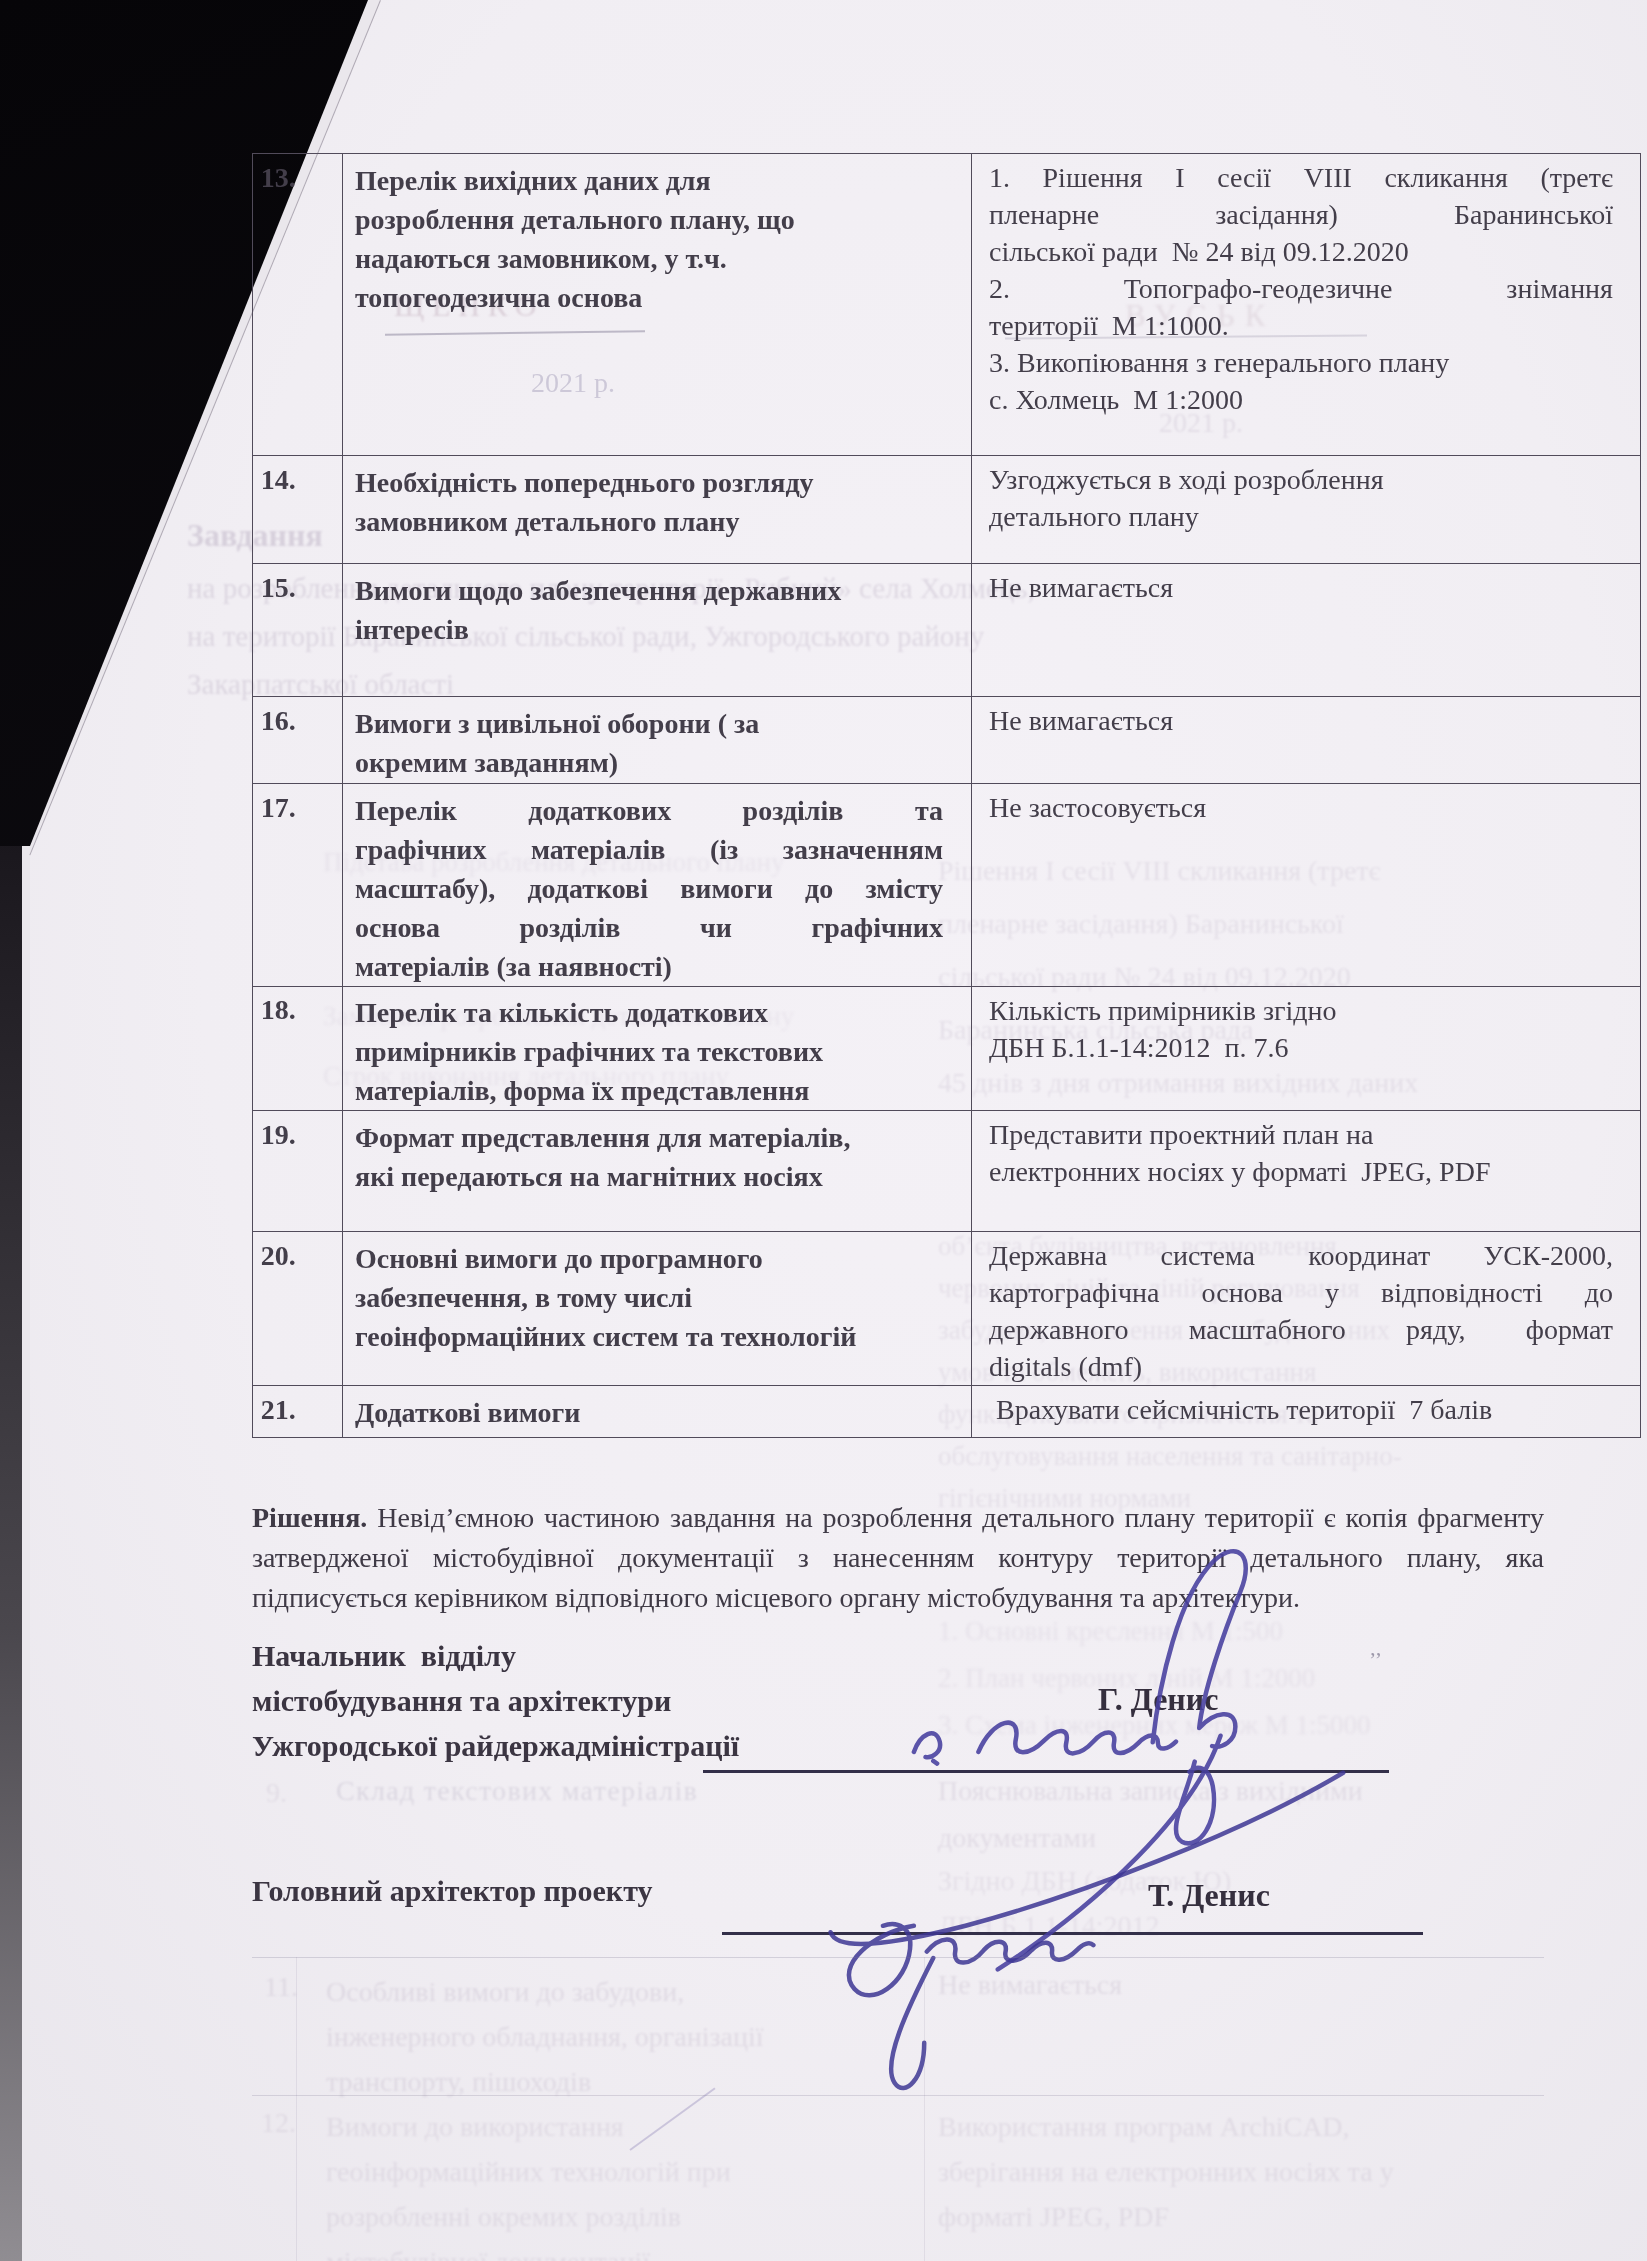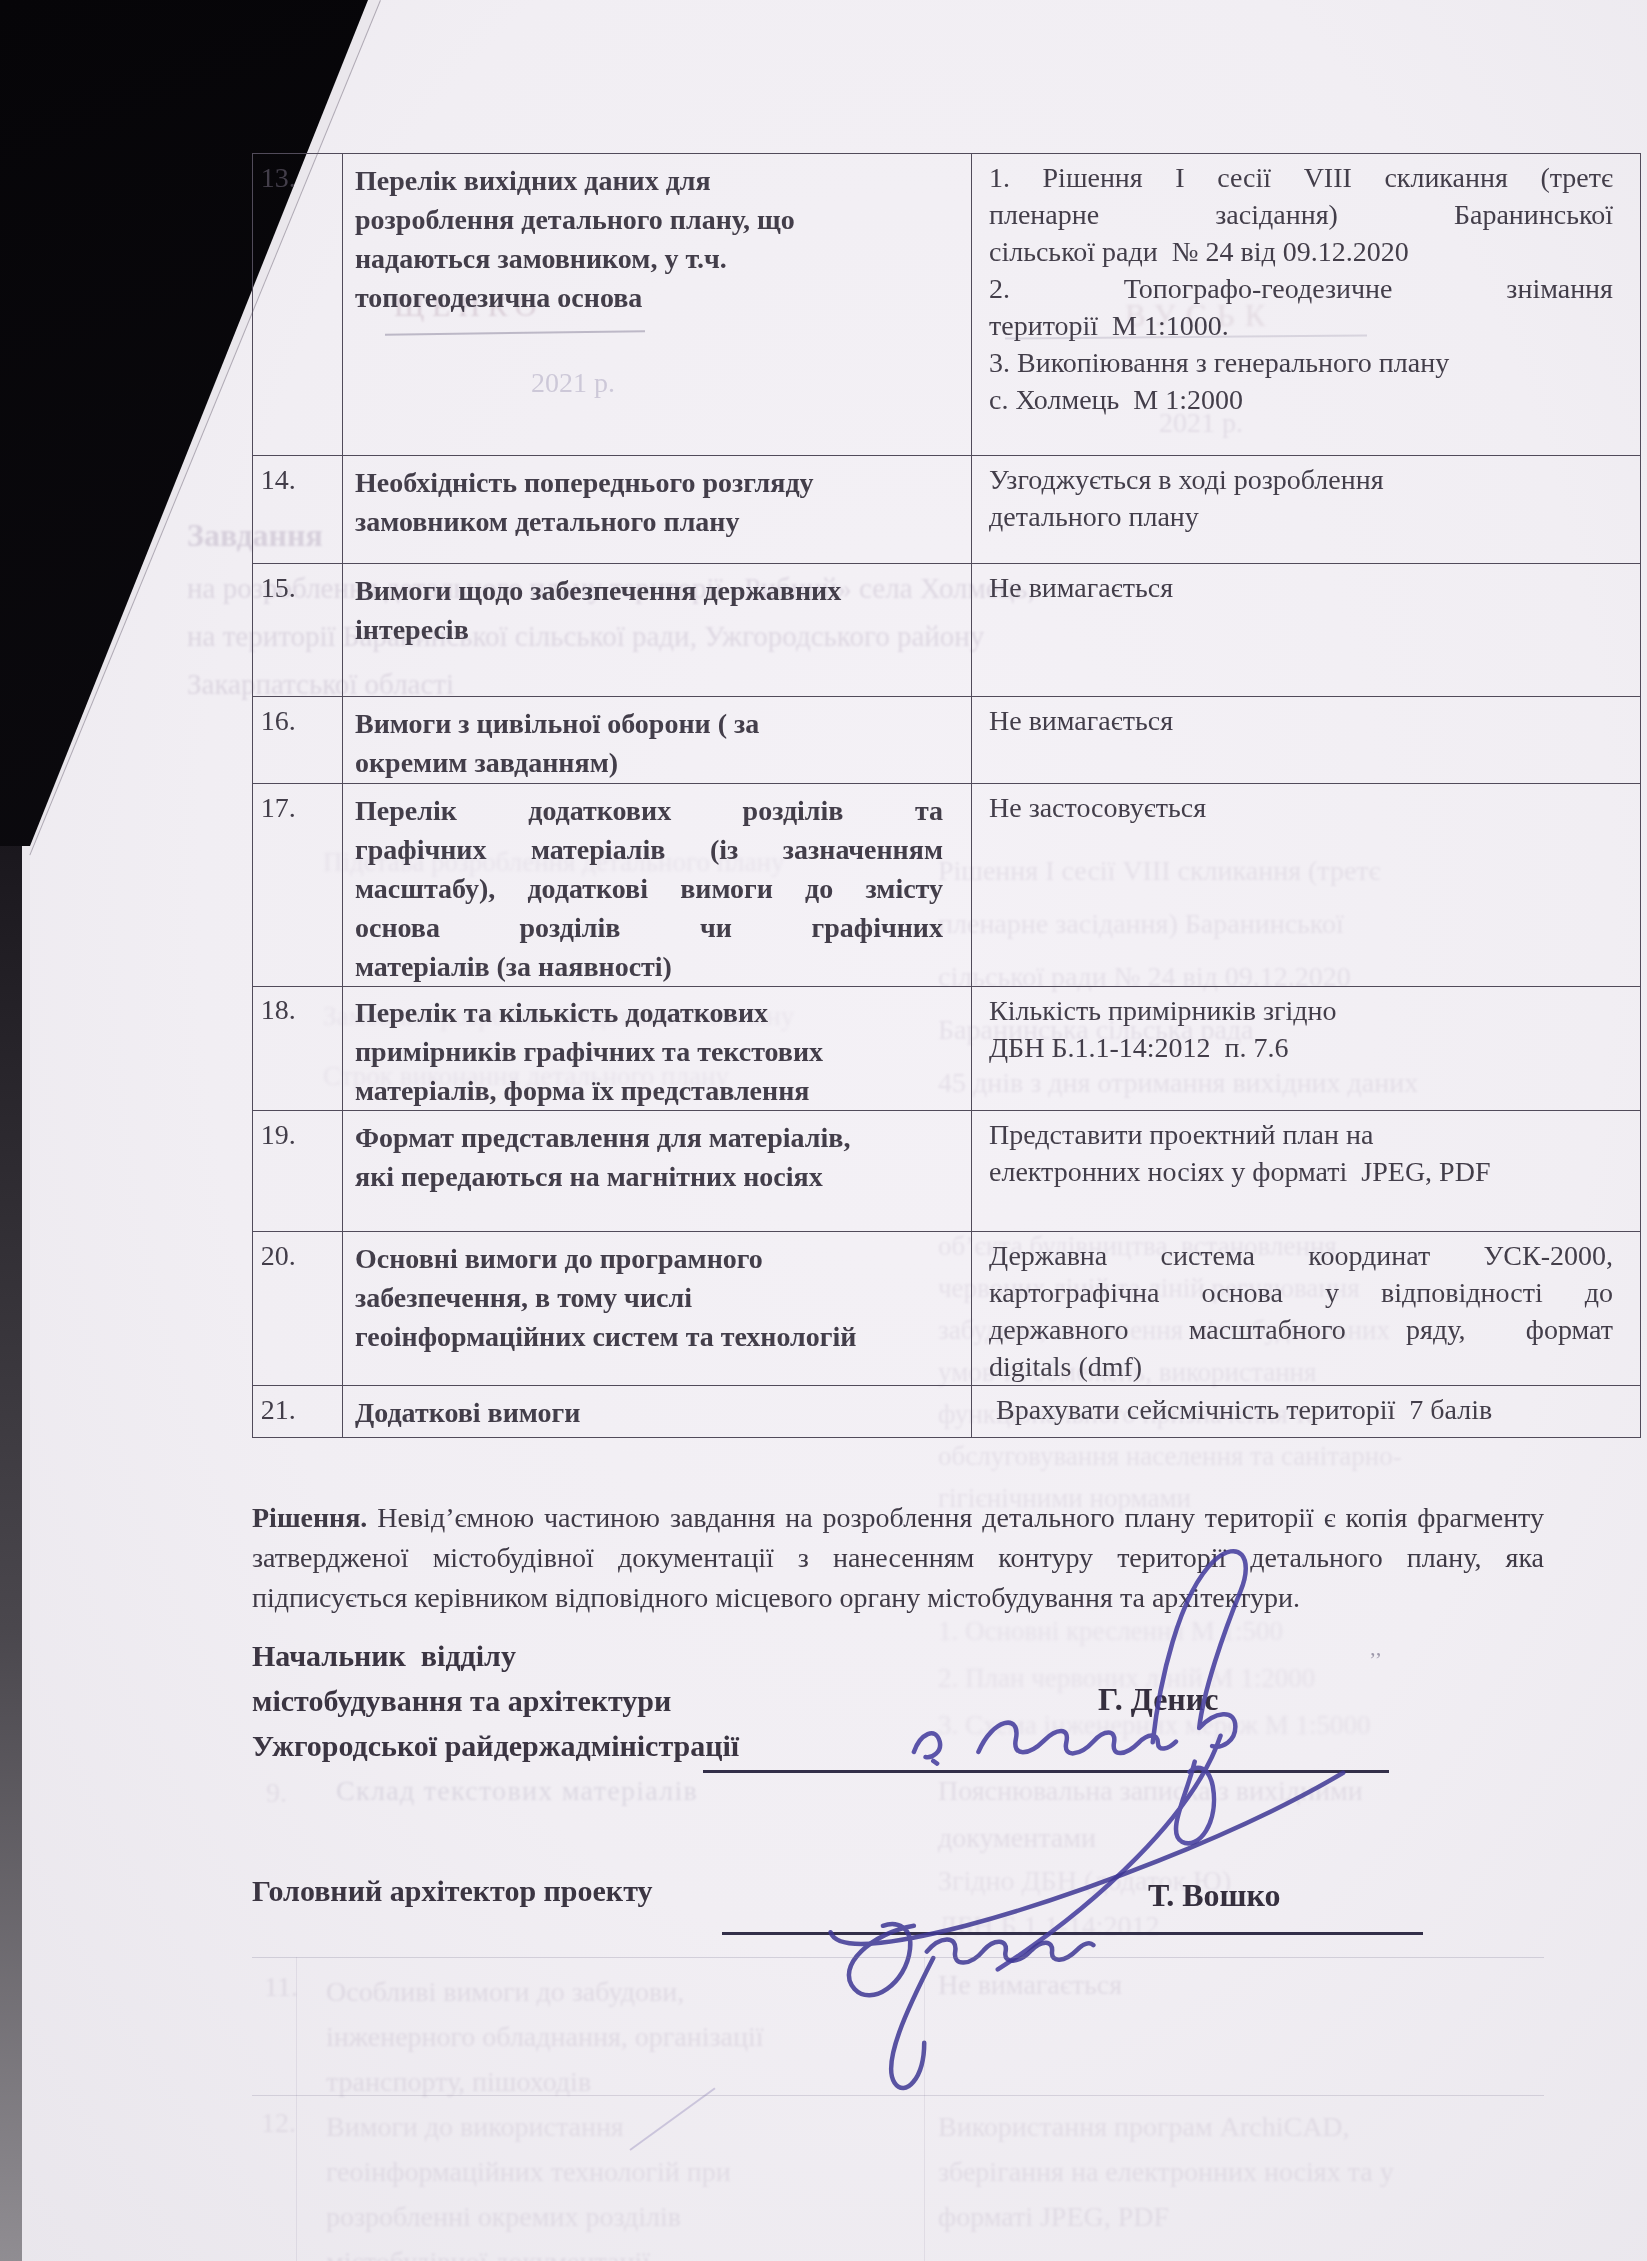--- a/index.html
+++ b/index.html
@@ -15,21 +15,21 @@
     background:radial-gradient(ellipse at 55% 40%, #f4f1f6 0%, #f1eef3 55%, #e9e6ec 100%);
     clip-path:polygon(380px 0,100% 0,100% 100%,30px 100%,30px 854px);}
   .corner-black{position:absolute;inset:0;background:linear-gradient(160deg,#060508 0%,#121016 80%);
     clip-path:polygon(0 0,368px 0,30px 846px,0 846px);}
   .crease{position:absolute;left:380px;top:0;width:1.3px;height:924px;
     background:rgba(122,114,130,.55);transform:rotate(22.3deg);transform-origin:top left;}
 
   
   table.doc{position:absolute;left:252px;top:153px;border-collapse:collapse;table-layout:fixed;}
   table.doc td{border:1.9px solid #514b5a;vertical-align:top;color:#433e4a;}
-  td.c-num{width:79px;padding:7.8px 2.6px 0 7.8px;font-size:28px;}
+  td.c-num{width:79px;padding:7.8px 2.6px 0 7.8px;font-size:28px;font-weight:bold;}
   td.c-name{width:588px;padding:6.5px 28px 0 11.6px;font-size:28px;line-height:39px;font-weight:bold;}
   td.c-val{width:624px;padding:5.2px 27px 0 17px;font-size:28px;line-height:37px;}
   .ln{white-space:pre-wrap;}
   .j{text-align:justify;text-align-last:justify;}
 
   
   .note{position:absolute;left:252px;top:1498px;width:1292px;font-size:28px;line-height:40px;
     color:#3f3a46;text-align:justify;}
   .note b{font-weight:bold;}
 
@@ -227,21 +227,21 @@
       <div class="ln">документами</div>
     </div>
   <div class="g" style="left:938px;top:1858px;width:581px;font-size:28px;line-height:45px;opacity:.14;filter:blur(1.2px);">
       <div class="ln">Згідно ДБН (додаток Ю)</div>
       <div class="ln">ДБН Б.1.1-14:2012</div>
     </div>
 
   <div class="sig-title" style="left:252px;top:1868px;">
       <div class="ln">Головний архітектор проекту</div>
     </div>
-  <div class="sig-name" style="left:1148px;top:1877px;">Т. Вошко</div>
+  <div class="sig-name" style="left:1148px;top:1877px;">Т. Денис</div>
   <div class="sig-line" style="left:722px;top:1932px;width:701px;height:3.2px;"></div>
 
   <svg class="ink" style="left:859px;top:1529px;" width="510" height="491" viewBox="0 0 790 760">
     <g fill="none" stroke="#473f9f" stroke-width="7" stroke-linecap="round" stroke-linejoin="round" opacity="0.88">
       <path d="M85,345 c10,-28 34,-40 40,-16 c4,16 -12,26 -22,24 m12,6 l6,4"></path>
       <path d="M185,345 c22,-52 66,-60 58,-20 c-6,28 20,26 44,2 c18,-18 40,-22 34,4 c-5,24 22,20 42,-2 c16,-18 36,-20 32,2 c-4,22 18,20 38,0 c14,-14 30,-16 30,0 c0,14 16,10 28,-2"></path>
       <path d="M455,330 c10,-90 40,-230 96,-282 c36,-32 62,-6 40,48 c-26,64 -58,156 -64,212 c24,-26 56,-30 56,-2 c0,22 -20,34 -36,30"></path>
       <path d="M560,320 c-40,120 -190,262 -345,362"></path>
       <path d="M520,360 c-14,56 -44,110 -20,124 c26,14 58,-30 48,-86 c-6,-30 -24,-34 -36,-22"></path>
     </g>

